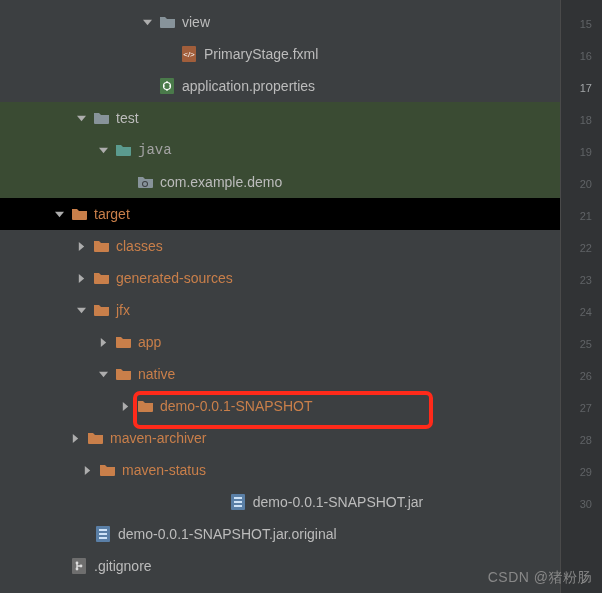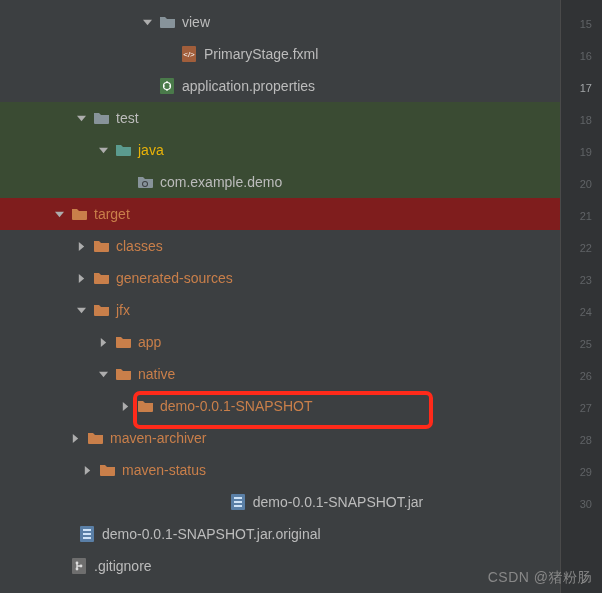--- a/index.html
+++ b/index.html
@@ -40,21 +40,21 @@
     color: #a3a6a8;
   }
   .node {
     display: flex;
     align-items: center;
     height: 32px;
     padding-left: 8px;
     white-space: nowrap;
   }
   .node.sel {
-    background: #7f1d1d;
+    background: #000000;
   }
   .node.test-hl {
     background: #3a4b33;
   }
   .arrow {
     width: 14px;
     display: inline-flex;
     align-items: center;
     justify-content: center;
     margin-right: 4px;
@@ -64,21 +64,21 @@
   .icon {
     width: 18px;
     display: inline-flex;
     align-items: center;
     justify-content: center;
     margin-right: 6px;
     flex-shrink: 0;
   }
   .label { color: #bcbcbc; }
   .label.orange { color: #c97f4a; }
-  .label.teal { color: #eab308; }
+  .label.teal { color: #a3a3a3; font-family: Liberation Mono, monospace; }
 
   .folder-svg { width: 15px; height: 12px; }
   .file-svg { width: 14px; height: 16px; }
   .pkg-svg { width: 15px; height: 12px; }
 
   .highlight-box {
     position: absolute;
     border: 4px solid #ff2a1a;
     border-radius: 7px;
     pointer-events: none;
@@ -290,21 +290,21 @@
         <span class="icon">
           <svg class="file-svg" viewBox="0 0 14 16">
             <rect width="14" height="16" rx="1" fill="#5a7fa6"></rect>
             <rect x="3" y="3" width="8" height="2" fill="#cfe3f7"></rect>
             <rect x="3" y="7" width="8" height="2" fill="#cfe3f7"></rect>
             <rect x="3" y="11" width="8" height="2" fill="#cfe3f7"></rect>
           </svg>
         </span>
         <span class="label ">demo-0.0.1-SNAPSHOT.jar</span>
       </div>
-      <div class="node" style="padding-left: 60px;">
+      <div class="node" style="padding-left: 76px;">
         <span class="arrow"></span>
         <span class="icon">
           <svg class="file-svg" viewBox="0 0 14 16">
             <rect width="14" height="16" rx="1" fill="#5a7fa6"></rect>
             <rect x="3" y="3" width="8" height="2" fill="#cfe3f7"></rect>
             <rect x="3" y="7" width="8" height="2" fill="#cfe3f7"></rect>
             <rect x="3" y="11" width="8" height="2" fill="#cfe3f7"></rect>
           </svg>
         </span>
         <span class="label ">demo-0.0.1-SNAPSHOT.jar.original</span>

